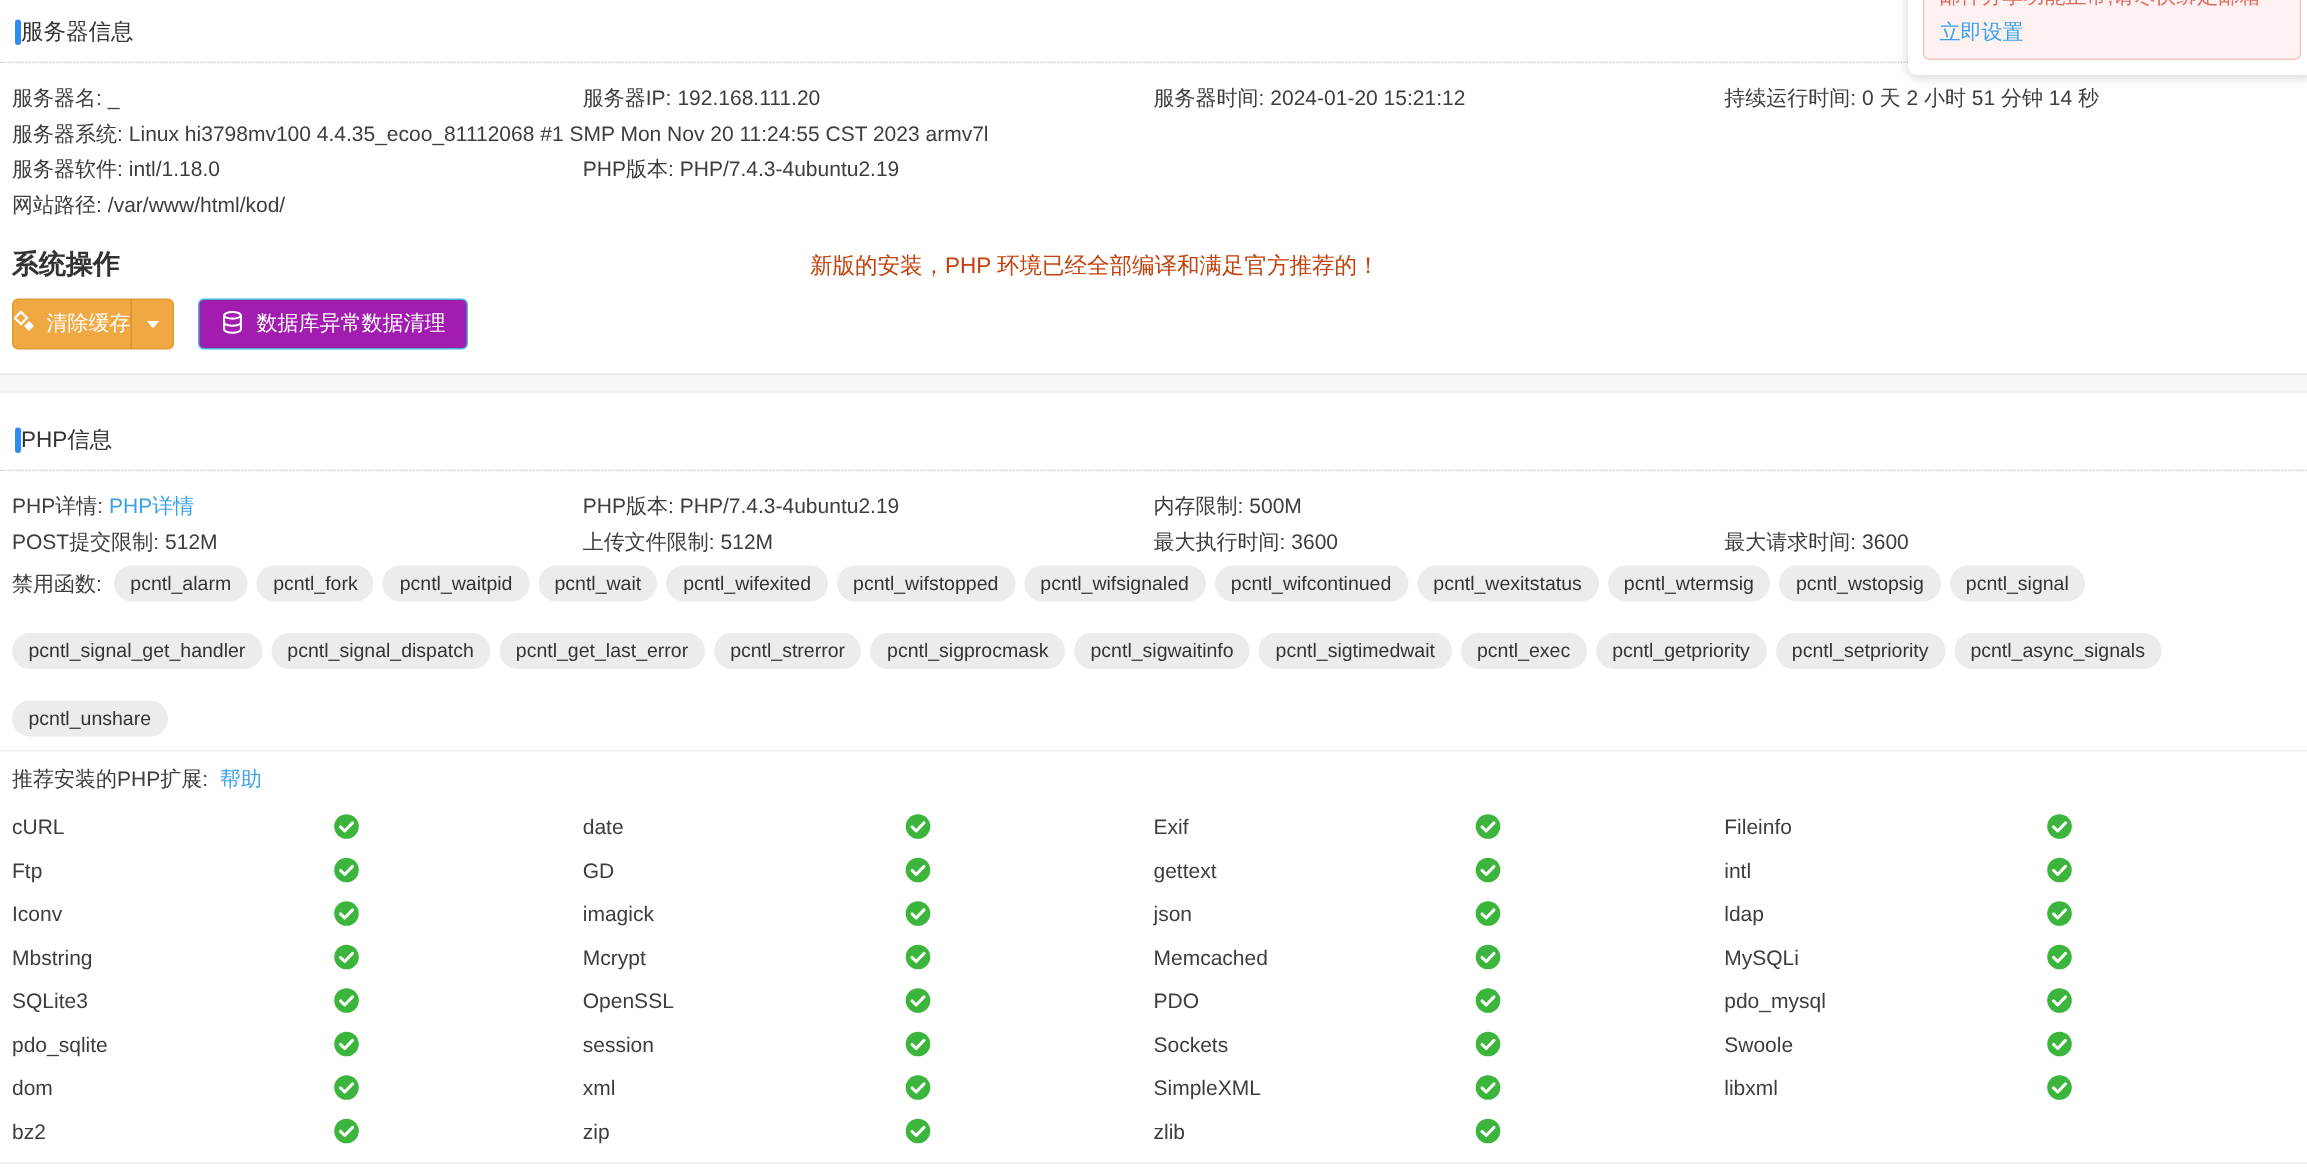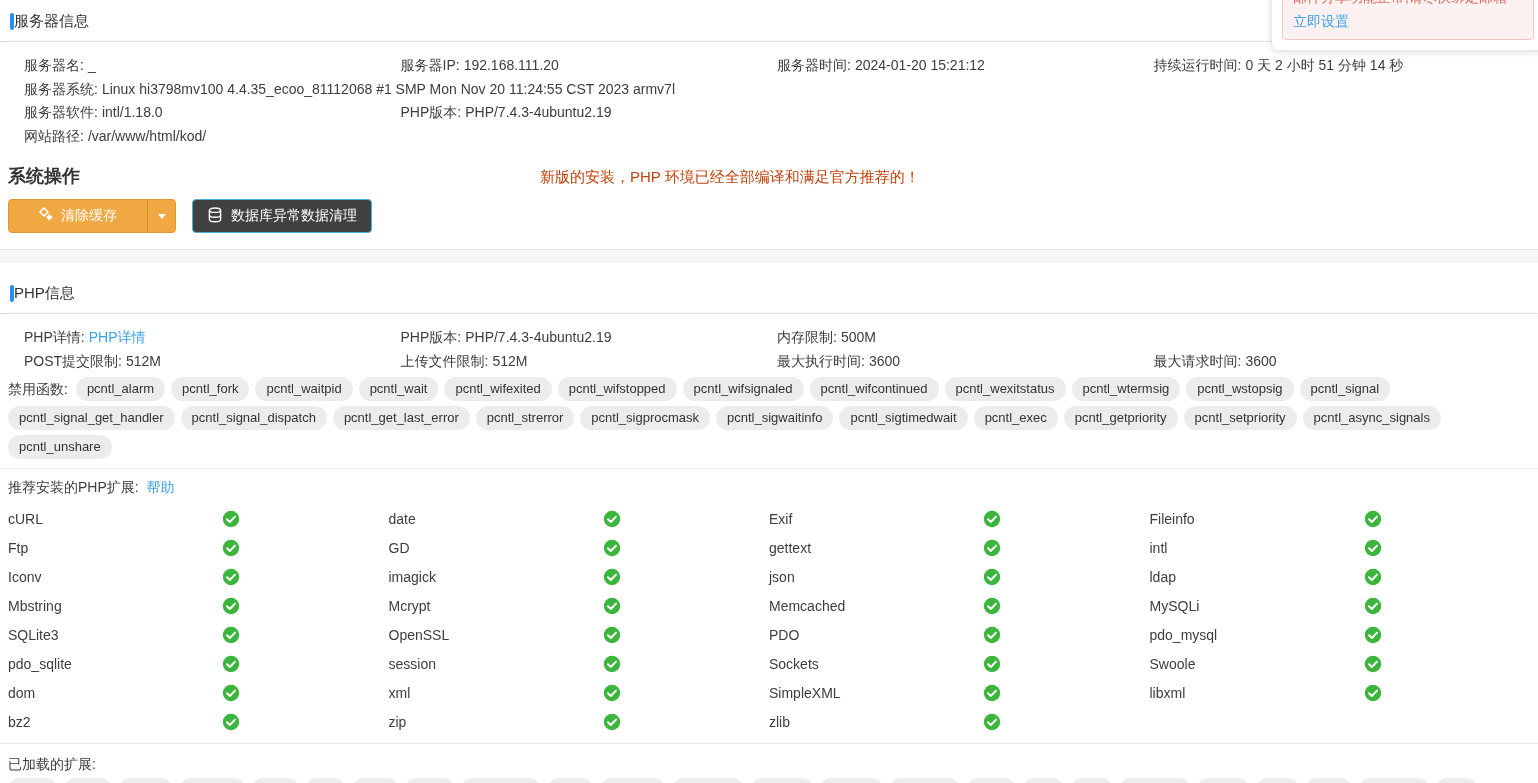--- a/index.html
+++ b/index.html
@@ -7,42 +7,42 @@
   body {
     width:1538px; height:783px; overflow:hidden; position:relative;
     background:#ffffff; color:#3d3d3d;
     font-family:"Liberation Sans","DejaVu Sans",sans-serif;
     font-size:14px;
   }
   .card { background:#fff; }
   .sec-header { display:flex; align-items:center; padding:12px 8px 10px 10px; border-bottom:1px dotted #ccc; }
   .sec-bar { width:4px; height:17px; background:#2d8cf0; border-radius:2px; flex:0 0 auto; }
   .sec-title { font-size:15px; color:#333; }
-  .info-grid { padding:12px 8px 2px 24px; }
+  .info-grid { padding:12px 8px 2px 8px; }
   .info-row { display:flex; line-height:23.5px; }
   .w25 { width:25%; } .w100 { width:100%; }
   .lbl { color:#3d3d3d; margin-right:4px; }
   .val { color:#3d3d3d; }
   .link { color:#3aa2e8; text-decoration:none; cursor:pointer; }
 
   .ops { padding:16px 8px 0 8px; }
   .ops-title { font-weight:bold; font-size:18px; color:#333; line-height:20px; }
   .btn-row { display:flex; gap:16px; margin:13px 0 16px 0; }
   .btn { display:inline-flex; align-items:center; height:34px; border-radius:4px; color:#fff; font-size:14px; cursor:pointer; }
   .btn-warning { background:#f0a842; border:1px solid #e09a32; }
-  .btn-warning .btn-main { display:flex; align-items:center; gap:7px; padding:0 30px; height:100%; }
+  .btn-warning .btn-main { display:flex; align-items:center; gap:7px; padding:0 0; height:100%; }
   .btn-warning .btn-caret-seg { display:flex; align-items:center; justify-content:center; width:28px; height:100%; border-left:1px solid #dd9129; cursor:pointer; }
   .caret { width:0; height:0; border-left:4px solid transparent; border-right:4px solid transparent; border-top:5px solid #fff; }
-  .btn-info { background:#404040; border:1px solid #43b5d8; padding:0 14px; gap:8px; }
+  .btn-info { background:#a21caf; border:1px solid #43b5d8; padding:0 14px; gap:8px; }
 
   .red-note { position:absolute; left:540px; top:168px; font-size:15px; color:#c2410c; white-space:nowrap; }
 
   .band { height:13px; background:#f7f7f7; border-top:1px solid #e7e7e7; border-bottom:1px solid #efefef; }
 
-  .badges { display:flex; flex-wrap:wrap; align-items:center; gap:5px 6px; padding:2px 8px; line-height:20px; }
+  .badges { display:flex; flex-wrap:wrap; align-items:center; gap:21px 6px; padding:2px 8px; line-height:20px; }
   .badge { background:#ececec; border-radius:20px; padding:2px 11px; font-size:13px; color:#333; white-space:nowrap; }
   .badges-label { margin-right:2px; white-space:nowrap; }
 
   .thin-div { border-top:1px solid #ededed; margin:7px 0 6px 0; }
 
   .rec-line { padding:2px 8px; line-height:21px; }
   .ext-grid { display:grid; grid-template-columns:repeat(4,1fr); padding:4px 8px 0 8px; }
   .ext-item { height:29px; display:flex; align-items:center; }
   .ext-name { width:214px; color:#3d3d3d; }
   .check-icon { display:inline-flex; width:18px; height:18px; }

